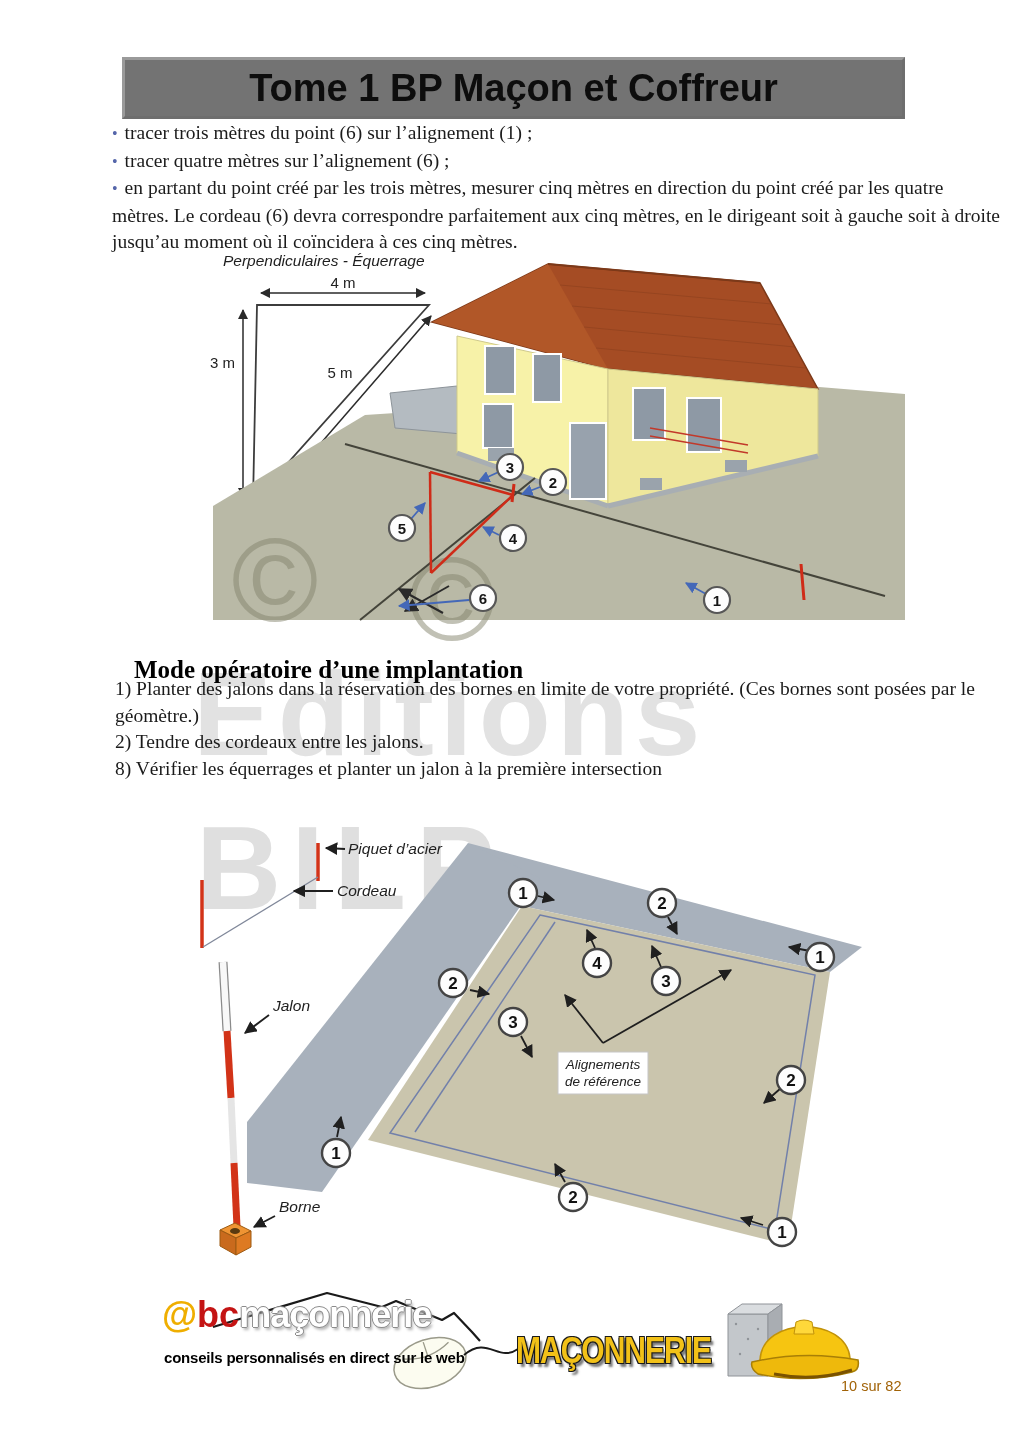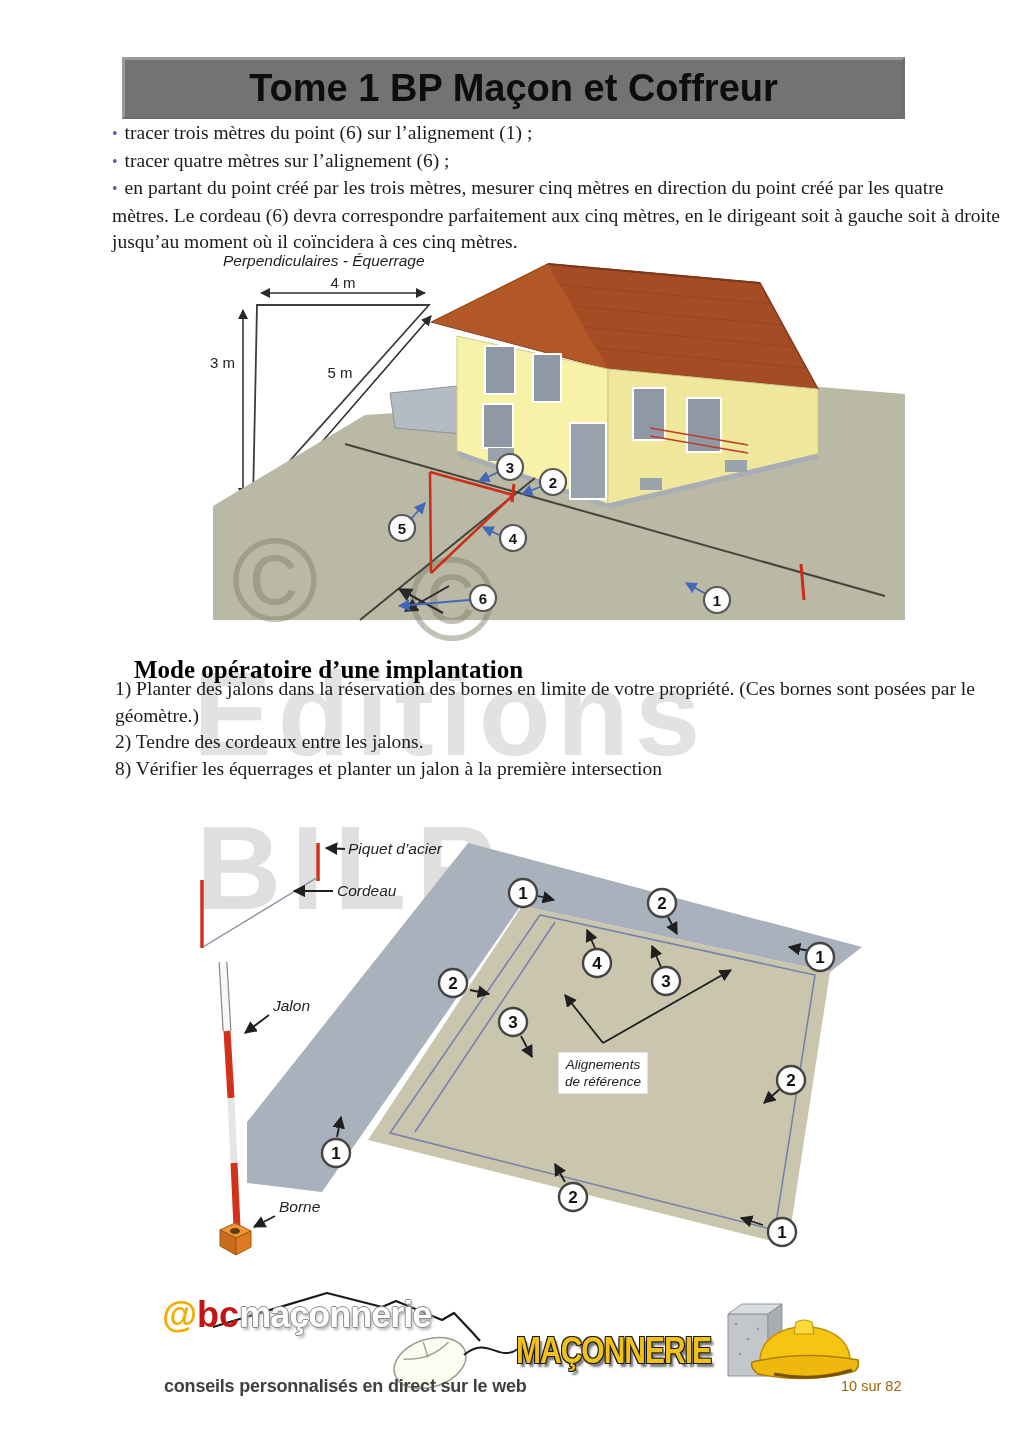--- a/index.html
+++ b/index.html
@@ -30,21 +30,21 @@
   .mk2 text{font-family:"Liberation Sans",sans-serif;font-weight:bold;font-size:17px;fill:#111;text-anchor:middle;}
   .figlab{font-family:"Liberation Sans",sans-serif;font-style:italic;font-size:15.5px;fill:#1e1e1e;}
   .dimlab{font-family:"Liberation Sans",sans-serif;font-size:15px;fill:#222;}
   .alignlab{font-family:"Liberation Sans",sans-serif;font-style:italic;font-size:13.5px;fill:#222;text-anchor:middle;}
   
   .logoline{left:162px;top:1294px;font-family:"Liberation Sans",sans-serif;font-weight:bold;font-size:36px;white-space:nowrap;}
   .logoline .at{color:#efae00;}
   .logoline .bc{color:#c41414;}
   .logoline .mac{color:#ffffff;letter-spacing:-1px;
      text-shadow:-1px 0 #8c8c8c,1px 0 #8c8c8c,0 -1px #8c8c8c,0 1px #8c8c8c,2px 3px 3px #b4b4b4;}
-  .tagline{left:164px;top:1349px;font-family:"Liberation Sans",sans-serif;font-weight:bold;font-size:18px;color:#404040;letter-spacing:-0.2px;margin-top:27px;}
+  .tagline{left:164px;top:1349px;font-family:"Liberation Sans",sans-serif;font-weight:bold;font-size:15px;color:#000000;letter-spacing:-0.2px;}
   .brand{left:516px;top:1329px;font-family:"Liberation Sans",sans-serif;font-weight:bold;font-size:30px;
      color:#f2c118;letter-spacing:-1px;transform:scaleY(1.25);transform-origin:top left;
      text-shadow:-1px -1px 0 #1a1a1a,1px -1px 0 #1a1a1a,-1px 1px 0 #1a1a1a,1px 1px 0 #1a1a1a,3px 3px 2px #777;}
   .pagenum{left:841px;top:1378px;font-family:"Liberation Sans",sans-serif;font-size:14.5px;color:#a16207;}
 </style>
 </head>
 <body>
 
 <div class="page">
 

